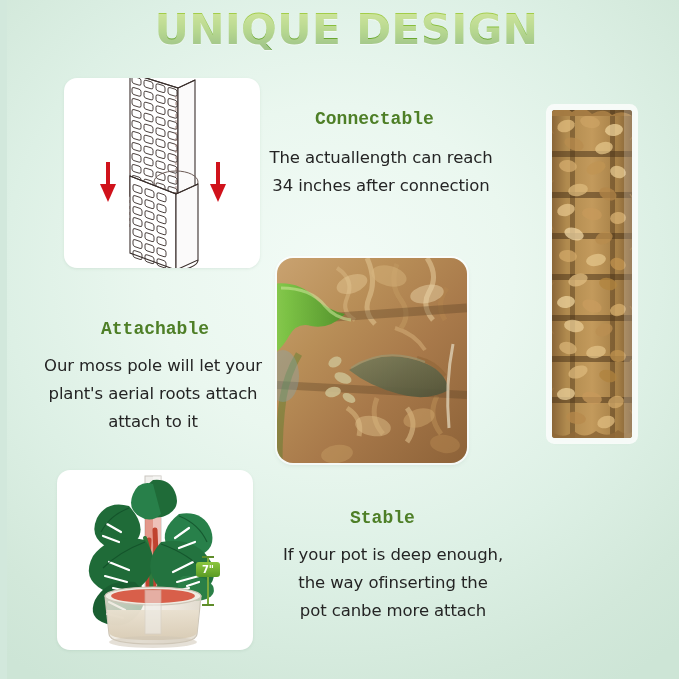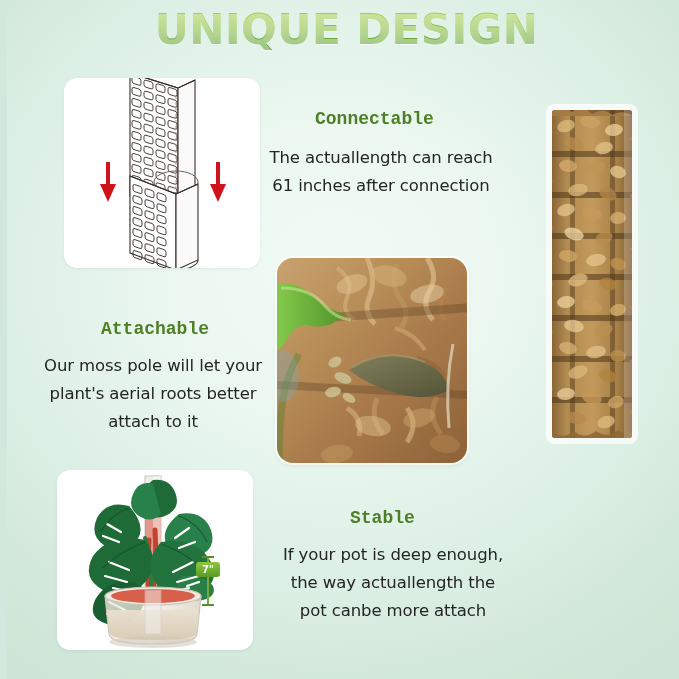--- a/index.html
+++ b/index.html
@@ -312,27 +312,27 @@
       <g fill="#d0121b">
         <rect x="152" y="84" width="4" height="26"></rect>
         <path d="M146,106 L162,106 L154,124 Z"></path>
       </g>
     </svg>
   </div>
 
   <div class="block-heading" id="h-connect">Connectable</div>
   <div class="block-body" id="b-connect">
     <div>The actuallength can reach</div>
-    <div>61 inches after connection</div>
+    <div>34 inches after connection</div>
   </div>
 
   <div class="block-heading" id="h-attach">Attachable</div>
   <div class="block-body" id="b-attach">
     <div>Our moss pole will let your</div>
-    <div>plant's aerial roots better</div>
+    <div>plant's aerial roots attach</div>
     <div>attach to it</div>
   </div>
 
   <div class="photo" id="photo-roots">
     <svg width="190" height="205" viewBox="0 0 190 205">
       <defs>
         <linearGradient id="mossBg" x1="0" y1="0" x2="1" y2="1">
           <stop offset="0%" stop-color="#c9a270"></stop>
           <stop offset="30%" stop-color="#b98f58"></stop>
           <stop offset="60%" stop-color="#a8794a"></stop>
@@ -569,17 +569,17 @@
       <div class="dim-line"></div>
       <div class="dim-cap" style="top:0px;"></div>
       <div class="dim-cap" style="top:48px;"></div>
       <div class="badge-7">7"</div>
     </div>
   </div>
 
   <div class="block-heading" id="h-stable">Stable</div>
   <div class="block-body" id="b-stable">
     <div>If your pot is deep enough,</div>
-    <div>the way actuallength the</div>
+    <div>the way ofinserting the</div>
     <div>pot canbe more attach</div>
   </div>
 
 </div>
 
 </body></html>

